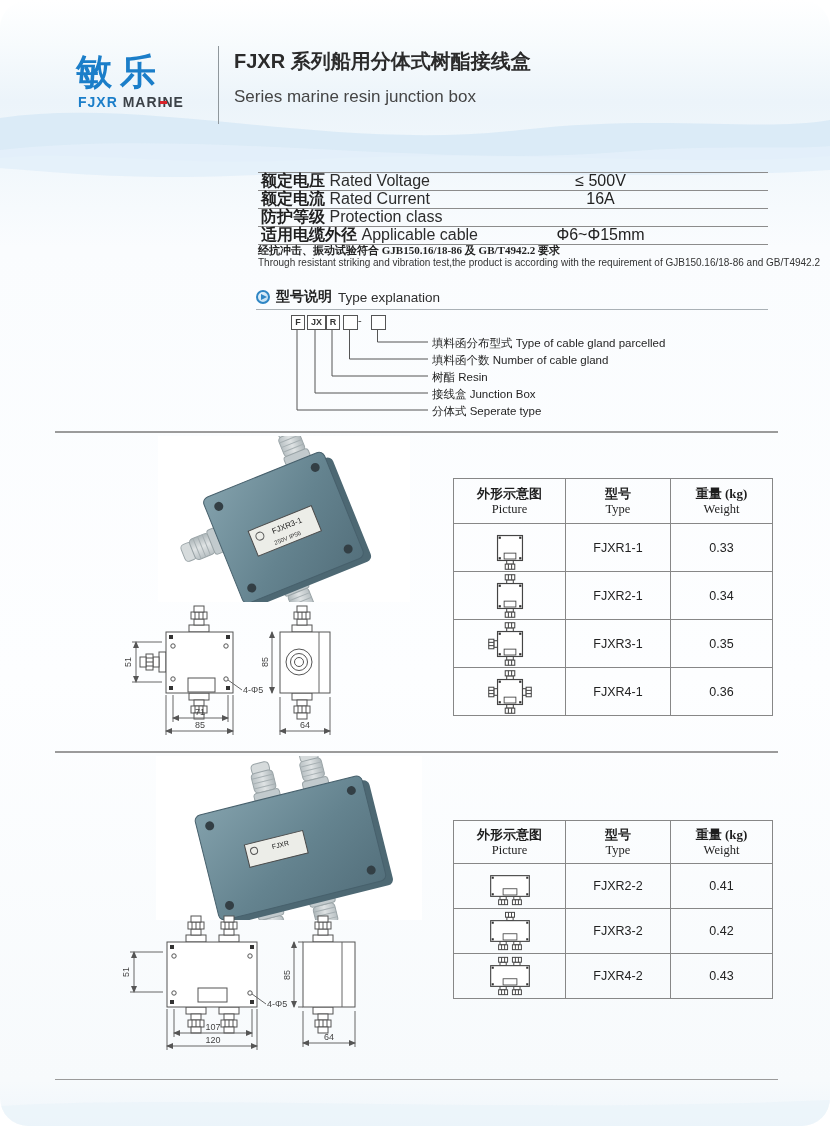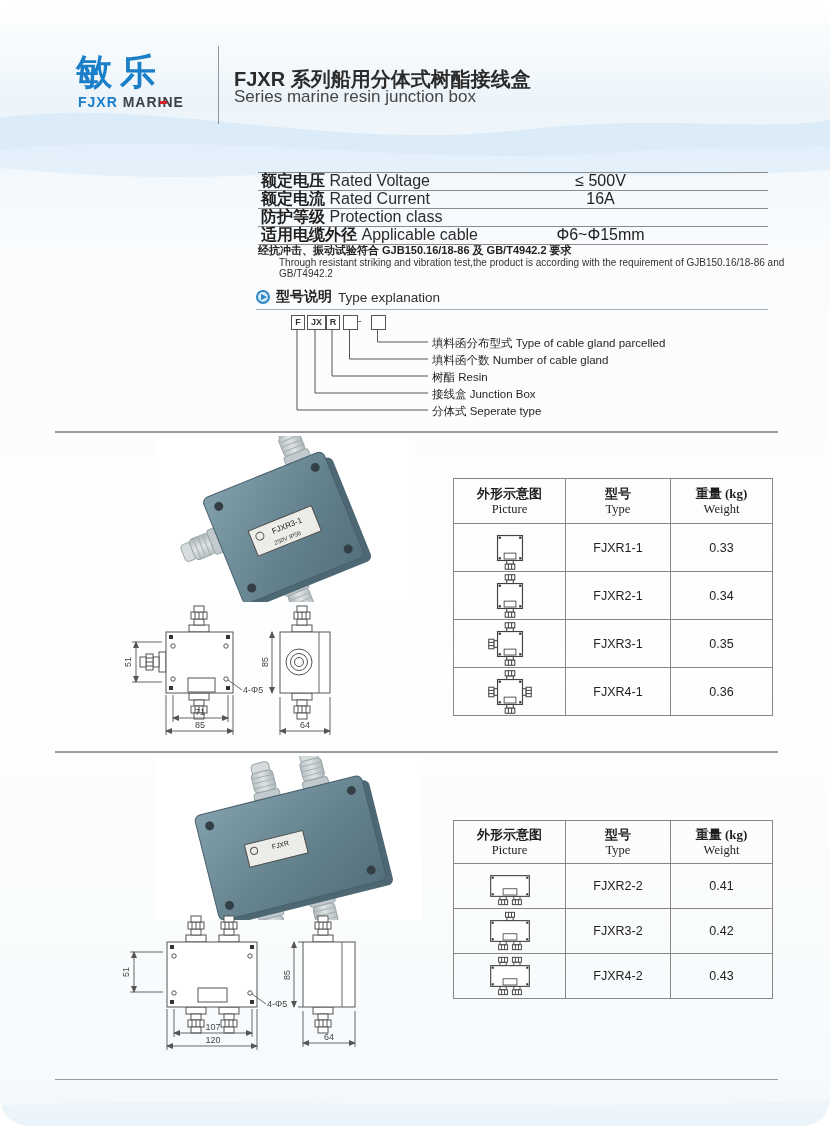--- a/index.html
+++ b/index.html
@@ -7,31 +7,31 @@
     font-family:"Liberation Sans",sans-serif;color:#222;
     background:linear-gradient(180deg,#ffffff 0%,#f7fbfd 4%,#ecf4fa 9%,#f2f8fc 15%,#fafcfe 22%,#fdfeff 60%,#f7fafc 96%,#eff6fb 100%);border-radius:28px;}
   .abs{position:absolute;}
   .waves{position:absolute;left:0;top:0;pointer-events:none;}
   
   .logo-cn{left:76px;top:48px;font-size:36px;font-weight:bold;letter-spacing:8px;color:#1b7ec9;}
   .logo-en{left:78px;top:94px;font-size:14px;font-weight:bold;letter-spacing:1px;}
   .logo-en .b{color:#1b7ec9;} .logo-en .d{color:#3c4248;}
   .red-mark{left:160px;top:101px;width:7px;height:3px;background:#d8232a;}
   .vline{left:218px;top:46px;width:1px;height:78px;background:#8f979c;}
-  .title-cn{left:234px;top:66px;font-size:20px;font-weight:bold;color:#2b2b2b;text-align:center;}
+  .title-cn{left:234px;top:48px;font-size:20px;font-weight:bold;color:#2b2b2b;text-align:center;}
   .title-en{left:234px;top:87px;font-size:17px;color:#454545;}
   
   .spec{left:258px;top:172px;width:510px;border-top:1px solid #8c8c8c;}
   .spec-row{display:flex;height:17px;line-height:16px;border-bottom:1px solid #8c8c8c;font-size:16px;}
   .spec-label{width:172px;padding-left:3px;white-space:nowrap;}
   .spec-label .cn{font-weight:bold;color:#1f1f1f;}
   .spec-label .en{color:#2c2c2c;}
   .spec-value{flex:1;text-align:center;color:#222;}
-  .note-cn{left:258px;top:243px;font-size:11px;font-weight:bold;color:#222;}
-  .note-en{left:258px;top:257px;font-size:10px;color:#333;margin-left:21px;}
+  .note-cn{left:258px;top:243px;font-size:11px;font-weight:bold;color:#222;font-family:Liberation Serif, serif;}
+  .note-en{left:258px;top:257px;font-size:10px;color:#333;}
   
   .te-title{left:256px;top:288px;display:flex;align-items:center;gap:6px;}
   .play-icon{width:14px;height:14px;border-radius:50%;border:2px solid #2f86c4;box-sizing:border-box;position:relative;background:linear-gradient(135deg,#e8f4fc,#bcdcf2);}
   .play-icon::after{content:"";position:absolute;left:3px;top:2px;border-left:6px solid #2f86c4;border-top:3px solid transparent;border-bottom:3px solid transparent;}
   .te-cn{font-size:14px;font-weight:bold;color:#222;}
   .te-en{font-size:13.5px;color:#2e2e2e;}
   .te-underline{left:256px;top:309px;width:512px;height:1px;background:#aab1b6;}
   .code-box{top:315px;height:13px;border:1px solid #555;background:#fff;color:#333;
     font-size:9px;font-weight:bold;text-align:center;line-height:13px;}
   .code-dash{left:358px;top:314px;font-size:11px;color:#444;}

